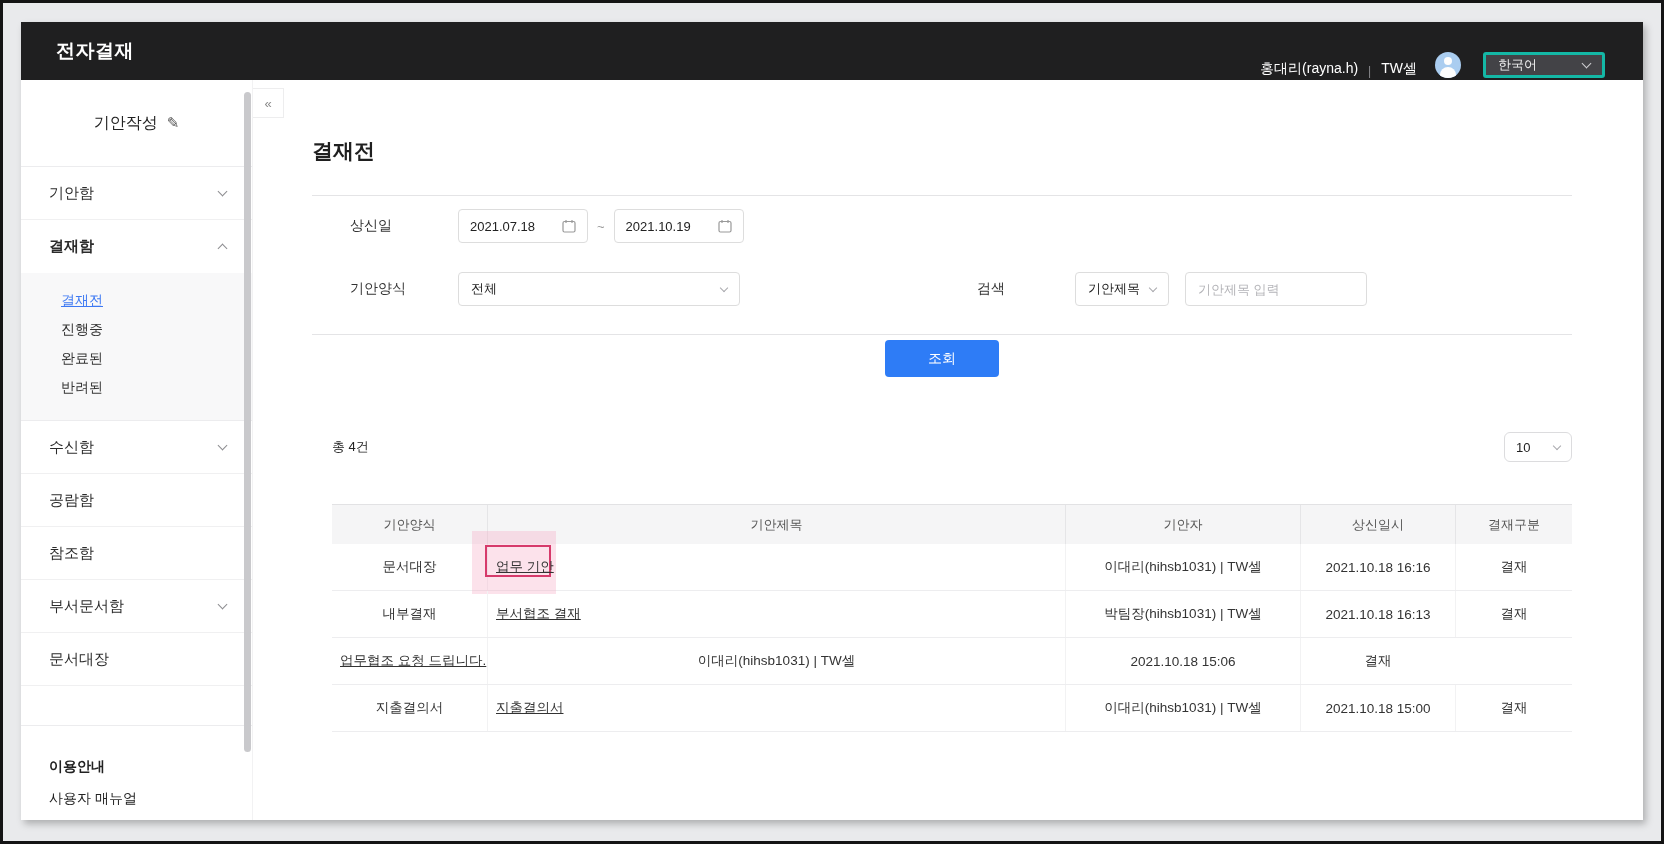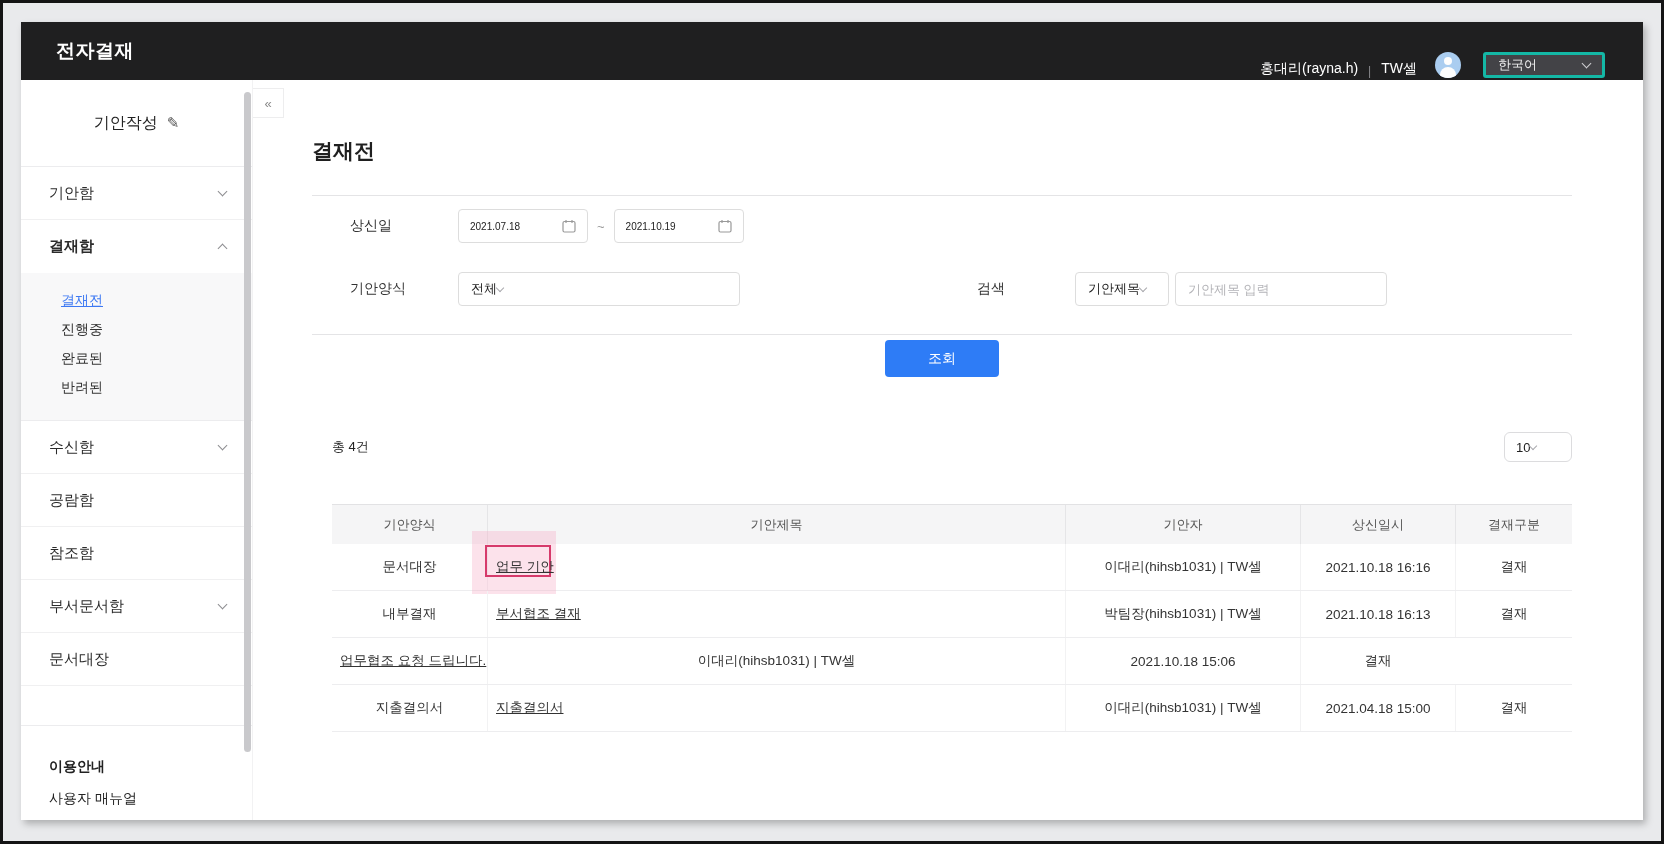--- a/index.html
+++ b/index.html
@@ -72,28 +72,28 @@
   .content { margin-left:59px; width:1260px; }
   h1 { margin:56px 0 0; font-size:21px; font-weight:bold; color:#1f1f1f; line-height:30px; }
 
   .filters { margin-top:29px; border-top:1px solid #e4e4e6; border-bottom:1px solid #e4e4e6;
              height:140px; padding-top:13px; }
   .filter-row { display:flex; align-items:center; height:34px; margin-bottom:29px; }
   .filter-row .flabel { margin-left:38px; width:108px; font-size:14px; color:#333; flex:none; }
   .filter-row .flabel.search { margin-left:237px; width:98px; }
   .date-input { width:130px; height:34px; border:1px solid #ddd; border-radius:4px; background:#fff;
                 display:flex; align-items:center; justify-content:space-between; padding:0 11px;
-                font-size:10px; color:#222; cursor:pointer; }
+                font-size:13px; color:#222; cursor:pointer; }
   .tilde { margin:0 9px; color:#999; font-size:13px; }
   .select { height:34px; border:1px solid #ddd; border-radius:4px; background:#fff;
-            display:flex; align-items:center; padding:0 12px;
+            display:flex; align-items:center; justify-content:space-between; padding:0 12px;
             font-size:13px; color:#222; cursor:pointer; }
   .select.form { width:282px; }
   .select.kind { width:94px; }
-  .search-input { margin-left:6px; width:212px; height:34px; border:1px solid #ddd; border-radius:4px;
+  .search-input { margin-left:16px; width:182px; height:34px; border:1px solid #ddd; border-radius:4px;
                   padding:0 12px; font-size:13px; color:#222; font-family:inherit; outline:none; }
   .search-input::placeholder { color:#b4b4b8; }
 
   .submit-row { display:flex; justify-content:center; margin-top:5px; }
   .submit { width:114px; height:37px; background:#2e7cf6; color:#fff; border:none; border-radius:4px;
             font-size:14px; font-weight:normal; cursor:pointer; font-family:inherit; }
 
   .results-bar { margin:55px 0 0 20px; width:1240px; display:flex; justify-content:space-between; align-items:center;gap:12px; }
   .total { font-size:13px; color:#222; }
   .select.pagesize { width:68px; height:30px; border-radius:6px; border-color:#dcdcde; padding:8px 11px; }
@@ -281,21 +281,21 @@
               <div class="td">2021.10.18 15:06</div>
               <div class="td">결재</div>
             </div>
 
             <div class="trow">
               <div class="td">지출결의서</div>
               <div class="td title">
                 <span class="doc-link">지출결의서</span>
               </div>
               <div class="td">이대리(hihsb1031) | TW셀</div>
-              <div class="td">2021.04.18 15:00</div>
+              <div class="td">2021.10.18 15:00</div>
               <div class="td">결재</div>
             </div>
           </div>
         </div>
       </main>
     </div>
 
   </div>
 </div>
 

